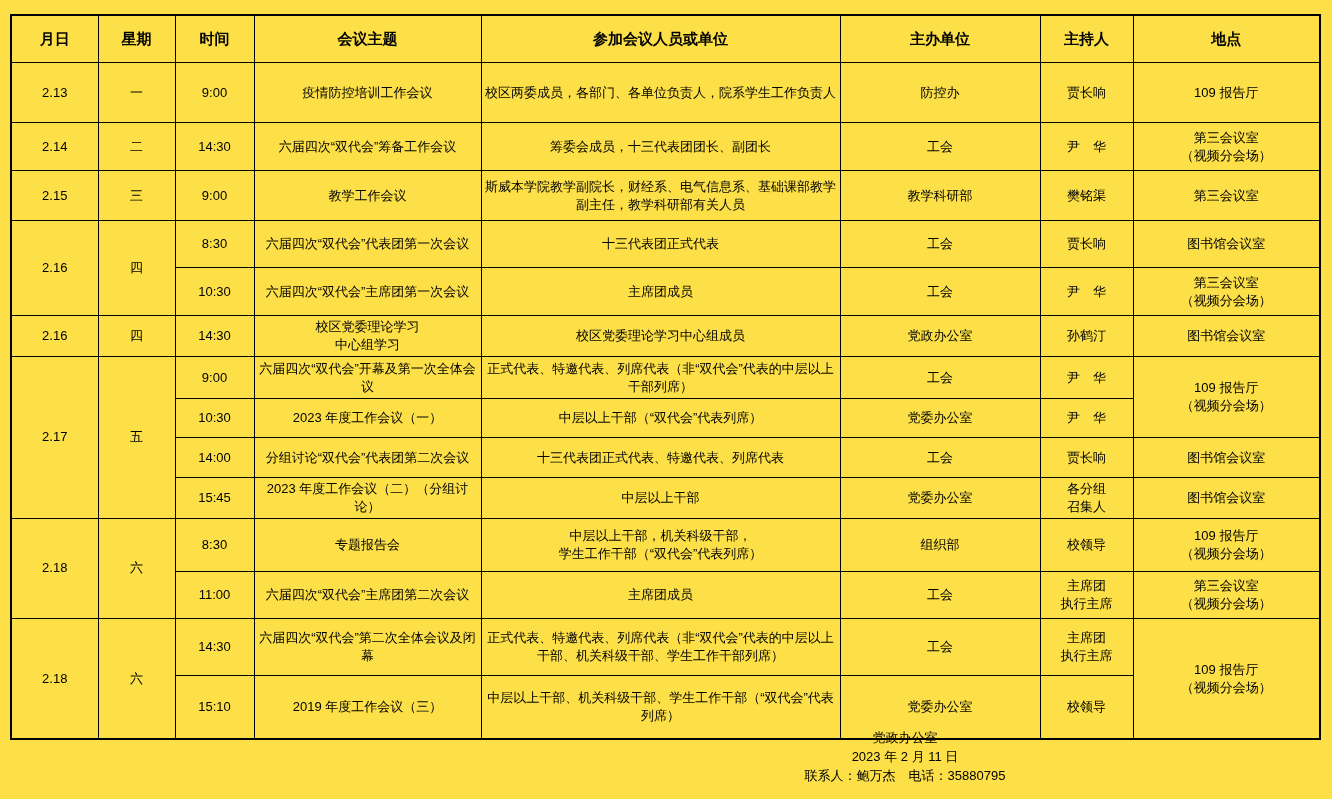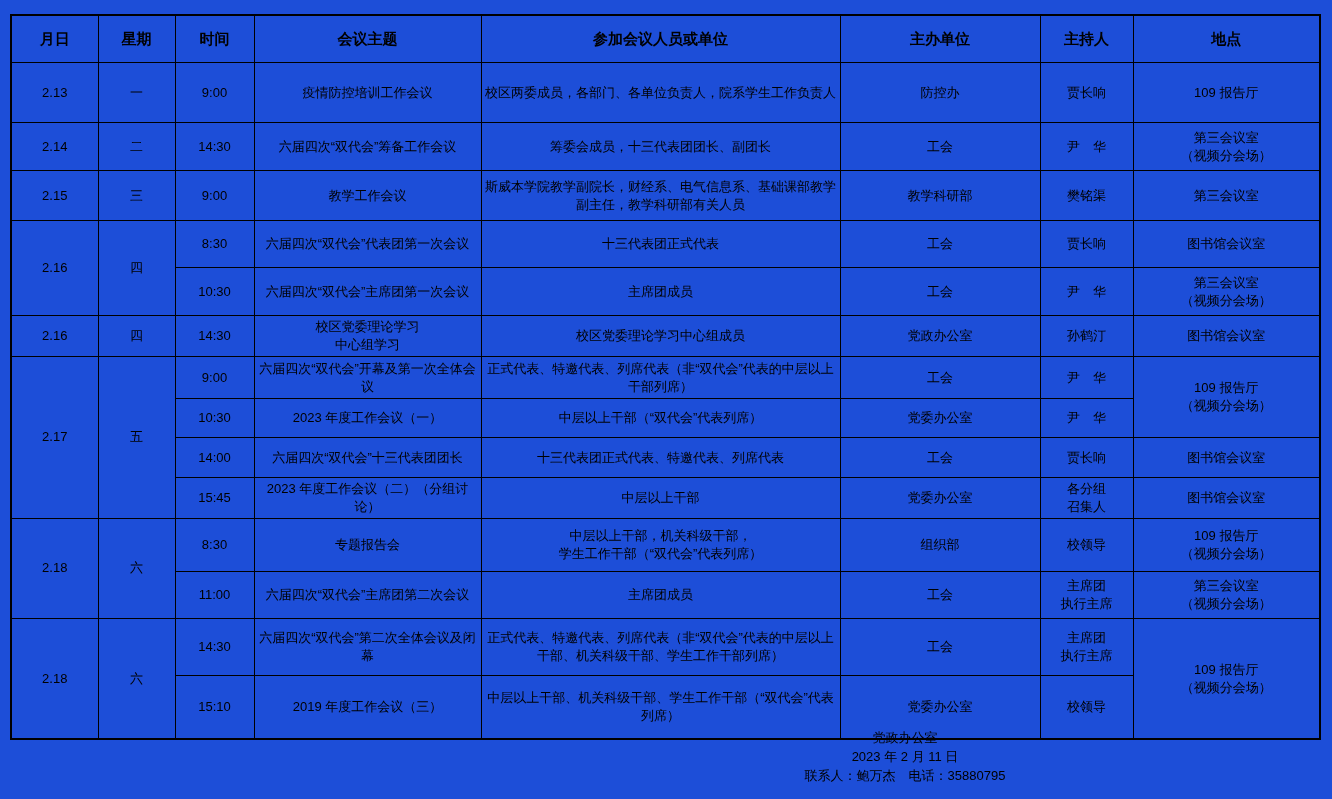--- a/index.html
+++ b/index.html
@@ -8,21 +8,21 @@
     background: #ffffff;
     width: 1332px;
     height: 799px;
     font-family: "Liberation Sans", "DejaVu Sans", sans-serif;
     color: #000000;
   }
   .page {
     position: relative;
     width: 1332px;
     height: 799px;
-    background: #1d4ed8;
+    background: #fde047;
     overflow: hidden;
   }
   table.schedule {
     position: absolute;
     left: 10px;
     top: 14px;
     border-collapse: collapse;
     table-layout: fixed;
     width: 1309px;
     border: 2px solid #000000;
@@ -157,21 +157,21 @@
         </tr>
         <tr style="height: 39px;">
           <td>10:30</td>
           <td>2023 年度工作会议（一）</td>
           <td>中层以上干部（“双代会”代表列席）</td>
           <td>党委办公室</td>
           <td>尹　华</td>
         </tr>
         <tr style="height: 40px; margin-top: 40px;">
           <td>14:00</td>
-          <td>六届四次“双代会”十三代表团团长</td>
+          <td>分组讨论“双代会”代表团第二次会议</td>
           <td>十三代表团正式代表、特邀代表、列席代表</td>
           <td>工会</td>
           <td>贾长响</td>
           <td>图书馆会议室</td>
         </tr>
         <tr style="height: 26px;">
           <td>15:45</td>
           <td>2023 年度工作会议（二）（分组讨论）</td>
           <td>中层以上干部</td>
           <td>党委办公室</td>

